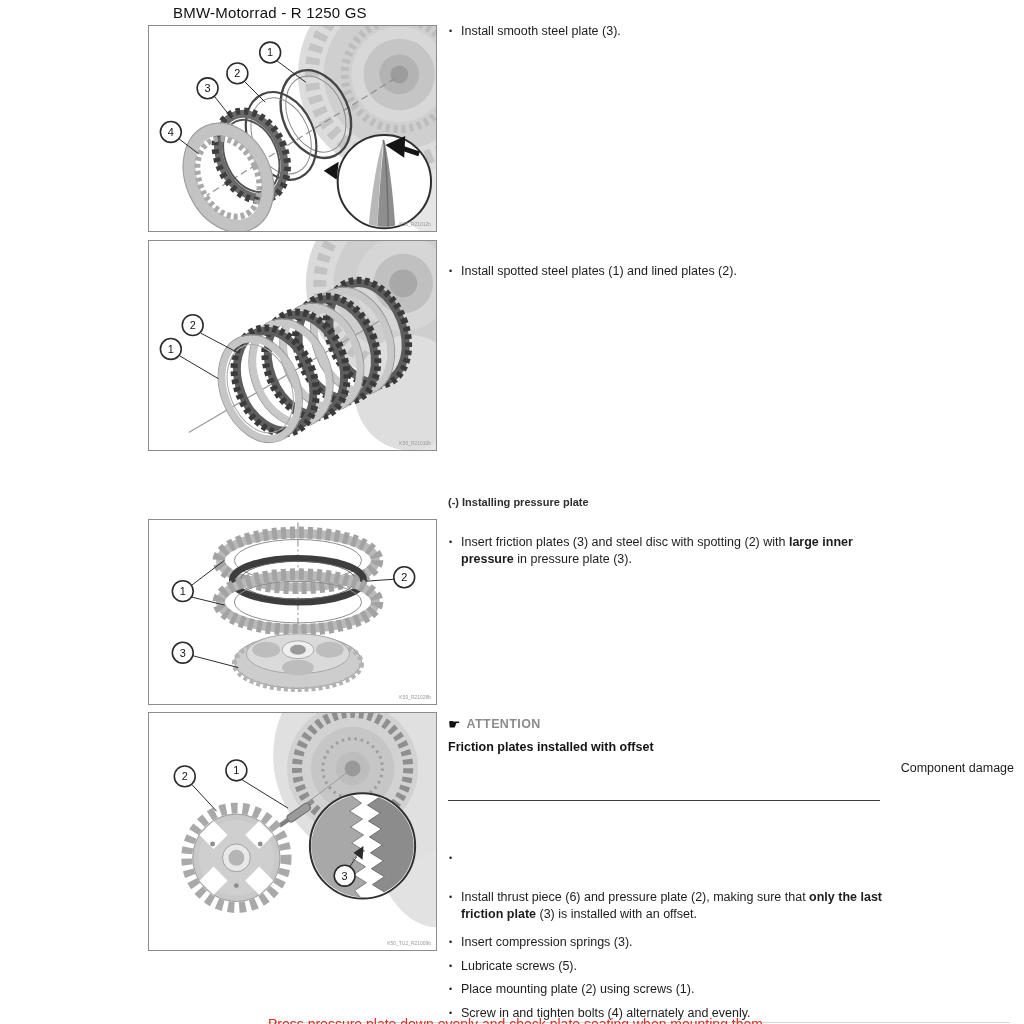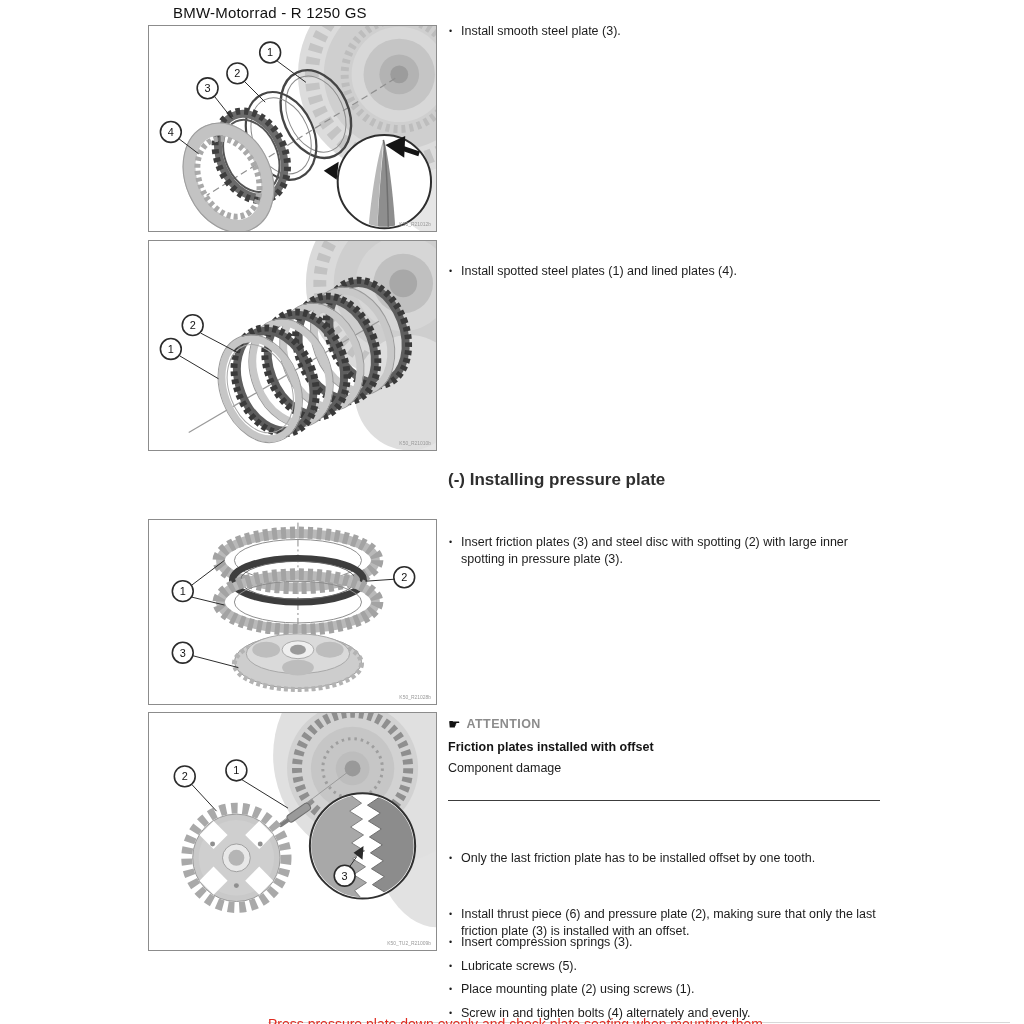--- a/index.html
+++ b/index.html
@@ -11,22 +11,22 @@
   .abs{position:absolute;}
   .page-title{left:145px;top:4px;font-size:15px;color:#111;letter-spacing:.2px;margin-left:28px;}
   .panel{
     position:absolute;left:148px;width:289px;background:#fff;
     border:1px solid #8c8c8c;box-sizing:border-box;
   }
   .panel svg{display:block;width:100%;height:100%;overflow:hidden;}
   .textcol{left:448px;width:566px;}
   .bullet{position:relative;padding-left:13px;font-size:12.5px;line-height:17px;color:#1c1c1c;}
   .bullet .dot{position:absolute;left:1px;top:3px;font-size:9px;line-height:10px;color:#1c1c1c;}
-  b{font-weight:normal;margin-top:42px;}
-  .h-sec{font-size:17px;font-weight:bold;color:#2e2e2e;}
+  b{font-weight:bold;margin-top:42px;}
+  .h-sec{font-size:11px;font-weight:bold;color:#2e2e2e;margin-top:26px;}
   .att-row{display:flex;align-items:center;gap:6px;}
   .att-icon{font-size:14px;color:#111;line-height:14px;}
   .att-label{font-size:12.5px;font-weight:bold;color:#8c8c8c;letter-spacing:.4px;}
   .warn-title{font-size:12.5px;font-weight:bold;color:#141414;}
   .warn-sub{font-size:12.5px;color:#1c1c1c;}
   .rule{border-top:1.5px solid #3c3c3c;height:0;}
   .footer-red{font-size:14px;color:#e02b20;white-space:nowrap;z-index:2;}
   .footer-line{border-top:1px solid #d8d8d8;height:0;z-index:1;}
   .final-steps .bullet{margin-bottom:6.5px;}
   
@@ -177,29 +177,29 @@
   </svg>
 </div>
 
 <div class="abs textcol bullet" style="top:23px;">
   <span class="dot">•</span>
   <span>Install smooth steel plate (3).</span>
 </div>
 
 <div class="abs textcol bullet" style="top:246px;">
   <span class="dot">•</span>
-  <span>Install spotted steel plates (1) and lined plates (4).</span>
+  <span>Install spotted steel plates (1) and lined plates (2).</span>
 </div>
 
 <div class="abs textcol h-sec" style="top:470px;">(-) Installing pressure plate</div>
 
 <div class="abs textcol bullet" style="top:500px;">
   <span class="dot">•</span>
   <span>Insert friction plates (3) and steel disc with spotting (2) with </span><b>large inner</b><br>
-  <b>spotting</b><span> in pressure plate (3).</span>
+  <b>pressure</b><span> in pressure plate (3).</span>
 </div>
 
 <div class="panel" style="top:519px;height:186px;">
   <svg viewBox="0 0 289 184">
     <line x1="150" y1="2" x2="150" y2="120" stroke="#8a8a8a" stroke-width="1" stroke-dasharray="8 3 2 3"></line>
     <g>
       <ellipse cx="150" cy="40" rx="78" ry="27" fill="none" stroke="#b9b9b9" stroke-width="9"></ellipse>
       <ellipse cx="150" cy="40" rx="80" ry="28" fill="none" stroke="#a3a3a3" stroke-width="12" stroke-dasharray="5 4"></ellipse>
       <ellipse cx="150" cy="40" rx="64" ry="21" fill="none" stroke="#8d8d8d" stroke-width="1"></ellipse>
     </g>
@@ -300,24 +300,23 @@
       </g>
     <text class="code" x="284" y="233">K50_TU2_R21009b</text>
   </svg>
 </div>
 
 <div class="abs textcol att-row" style="top:717px;">
   <span class="att-icon">☛</span>
   <span class="att-label">ATTENTION</span>
 </div>
 <div class="abs textcol warn-title" style="top:740px;">Friction plates installed with offset</div>
-<div class="abs textcol warn-sub" style="top:761px;">Component damage</div>
+<div class="abs textcol warn-sub" style="top:761px;text-align:right;">Component damage</div>
 <div class="abs textcol bullet" style="top:782px;">
   <span class="dot">•</span>
-  <span>Only the last friction plate has to be installed offset by one tooth.</span>
 </div>
 <div class="abs rule" style="left:448px;top:800px;width:432px;"></div>
 
 <div class="abs textcol bullet" style="top:821px;">
   <span class="dot">•</span>
   <span>Install thrust piece (6) and pressure plate (2), making sure that </span><b>only the last</b><br>
   <b>friction plate</b><span> (3) is installed with an offset.</span>
 </div>
 
 <div class="abs textcol final-steps" style="top:934px;">

